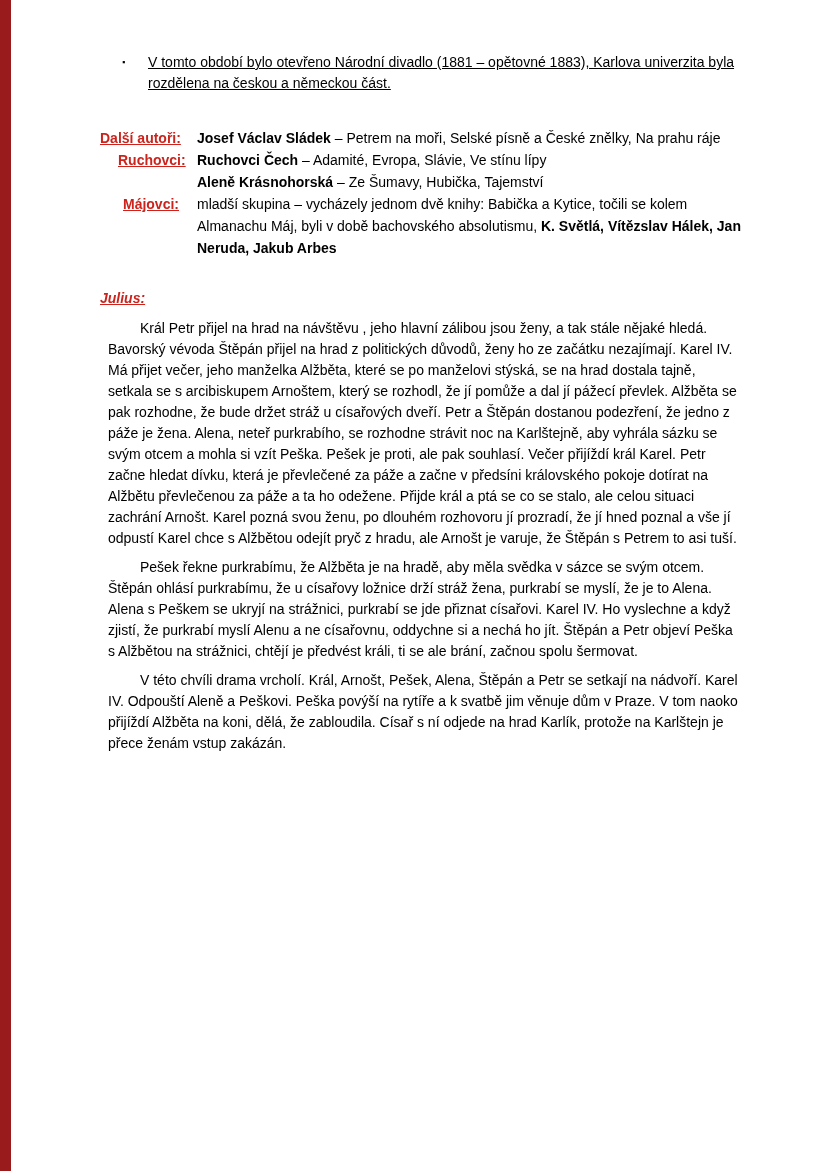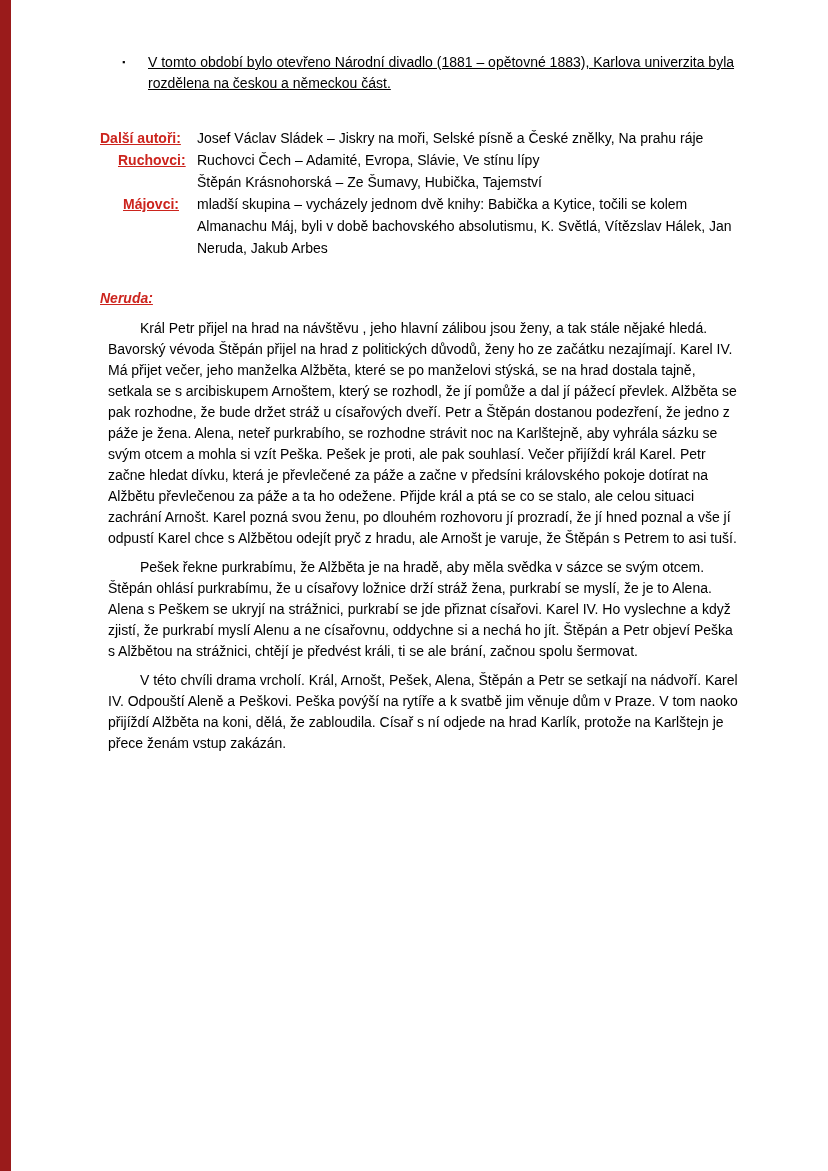--- a/index.html
+++ b/index.html
@@ -34,21 +34,21 @@
   .author-label {
     flex: 0 0 97px;
     color: var(--accent-red, #cc241d);
     font-weight: bold;
   }
   .author-label .lbl { text-decoration: underline; }
   .author-row:nth-child(2) .author-label { padding-left: 18px; }
   .author-row:nth-child(3) .author-label { padding-left: 5px; text-align: center; }
   .author-entries { flex: 1; }
   .author-entry { }
-  .author-entry .b { font-weight: normal; }
+  .author-entry .b { font-weight: bold; }
   .obsah-heading {
     margin-top: 28px;
     margin-bottom: 9px;
     line-height: 22px;
     color: var(--accent-red, #cc241d);
     font-weight: bold;
     font-style: italic;
   }
   .obsah-heading span { text-decoration: underline; }
   .para { margin: 8px; text-indent: 32px; }
@@ -62,40 +62,40 @@
 
     <div class="bullet-item">
       <span class="bullet-marker">▪</span>
       <span class="bullet-text">V tomto období bylo otevřeno Národní divadlo (1881 – opětovné 1883), Karlova univerzita byla rozdělena na českou a německou část.</span>
     </div>
 
     <div class="authors">
         <div class="author-row">
           <div class="author-label"><span class="lbl">Další autoři:</span></div>
           <div class="author-entries">
-            <div class="author-entry"><span class="b">Josef Václav Sládek</span><span> – Jiskry na moři, Selské písně a České znělky, Na prahu ráje</span></div>
+            <div class="author-entry"><span class="b">Josef Václav Sládek</span><span> – Petrem na moři, Selské písně a České znělky, Na prahu ráje</span></div>
           </div>
         </div>
         <div class="author-row">
           <div class="author-label"><span class="lbl">Ruchovci:</span></div>
           <div class="author-entries">
             <div class="author-entry"><span class="b">Ruchovci Čech</span><span> – Adamité, Evropa, Slávie, Ve stínu lípy</span></div>
-            <div class="author-entry"><span class="b">Štěpán Krásnohorská</span><span> – Ze Šumavy, Hubička, Tajemství</span></div>
+            <div class="author-entry"><span class="b">Aleně Krásnohorská</span><span> – Ze Šumavy, Hubička, Tajemství</span></div>
           </div>
         </div>
         <div class="author-row">
           <div class="author-label"><span class="lbl">Májovci:</span></div>
           <div class="author-entries">
             <div class="author-entry"><span>mladší skupina – vycházely jednom dvě knihy: Babička a Kytice, točili se kolem Almanachu Máj, byli v době bachovského absolutismu, </span><span class="b">K. Světlá, Vítězslav Hálek, Jan Neruda, Jakub Arbes</span></div>
           </div>
         </div>
       </div>
 
     <div class="obsah-heading">
-      <span>Neruda:</span>
+      <span>Julius:</span>
     </div>
 
     <div class="paras">
         <p class="para">Král Petr přijel na hrad na návštěvu , jeho hlavní zálibou jsou ženy, a tak stále nějaké hledá. Bavorský vévoda Štěpán přijel na hrad z politických důvodů, ženy ho ze začátku nezajímají. Karel IV. Má přijet večer, jeho manželka Alžběta, které se po manželovi stýská, se na hrad dostala tajně, setkala se s arcibiskupem Arnoštem, který se rozhodl, že jí pomůže a dal jí pážecí převlek. Alžběta se pak rozhodne, že bude držet stráž u císařových dveří. Petr a Štěpán dostanou podezření, že jedno z páže je žena. Alena, neteř purkrabího, se rozhodne strávit noc na Karlštejně, aby vyhrála sázku se svým otcem a mohla si vzít Peška. Pešek je proti, ale pak souhlasí. Večer přijíždí král Karel. Petr začne hledat dívku, která je převlečené za páže a začne v předsíni královského pokoje dotírat na Alžbětu převlečenou za páže a ta ho odežene. Přijde král a ptá se co se stalo, ale celou situaci zachrání Arnošt. Karel pozná svou ženu, po dlouhém rozhovoru jí prozradí, že jí hned poznal a vše jí odpustí Karel chce s Alžbětou odejít pryč z hradu, ale Arnošt je varuje, že Štěpán s Petrem to asi tuší.</p>
         <p class="para">Pešek řekne purkrabímu, že Alžběta je na hradě, aby měla svědka v sázce se svým otcem. Štěpán ohlásí purkrabímu, že u císařovy ložnice drží stráž žena, purkrabí se myslí, že je to Alena. Alena s Peškem se ukryjí na strážnici, purkrabí se jde přiznat císařovi. Karel IV. Ho vyslechne a když zjistí, že purkrabí myslí Alenu a ne císařovnu, oddychne si a nechá ho jít. Štěpán a Petr objeví Peška s Alžbětou na strážnici, chtějí je předvést králi, ti se ale brání, začnou spolu šermovat.</p>
         <p class="para">V této chvíli drama vrcholí. Král, Arnošt, Pešek, Alena, Štěpán a Petr se setkají na nádvoří. Karel IV. Odpouští Aleně a Peškovi. Peška povýší na rytíře a k svatbě jim věnuje dům v Praze. V tom naoko přijíždí Alžběta na koni, dělá, že zabloudila. Císař s ní odjede na hrad Karlík, protože na Karlštejn je přece ženám vstup zakázán.</p>
       </div>
 
   </div>
 </div>

